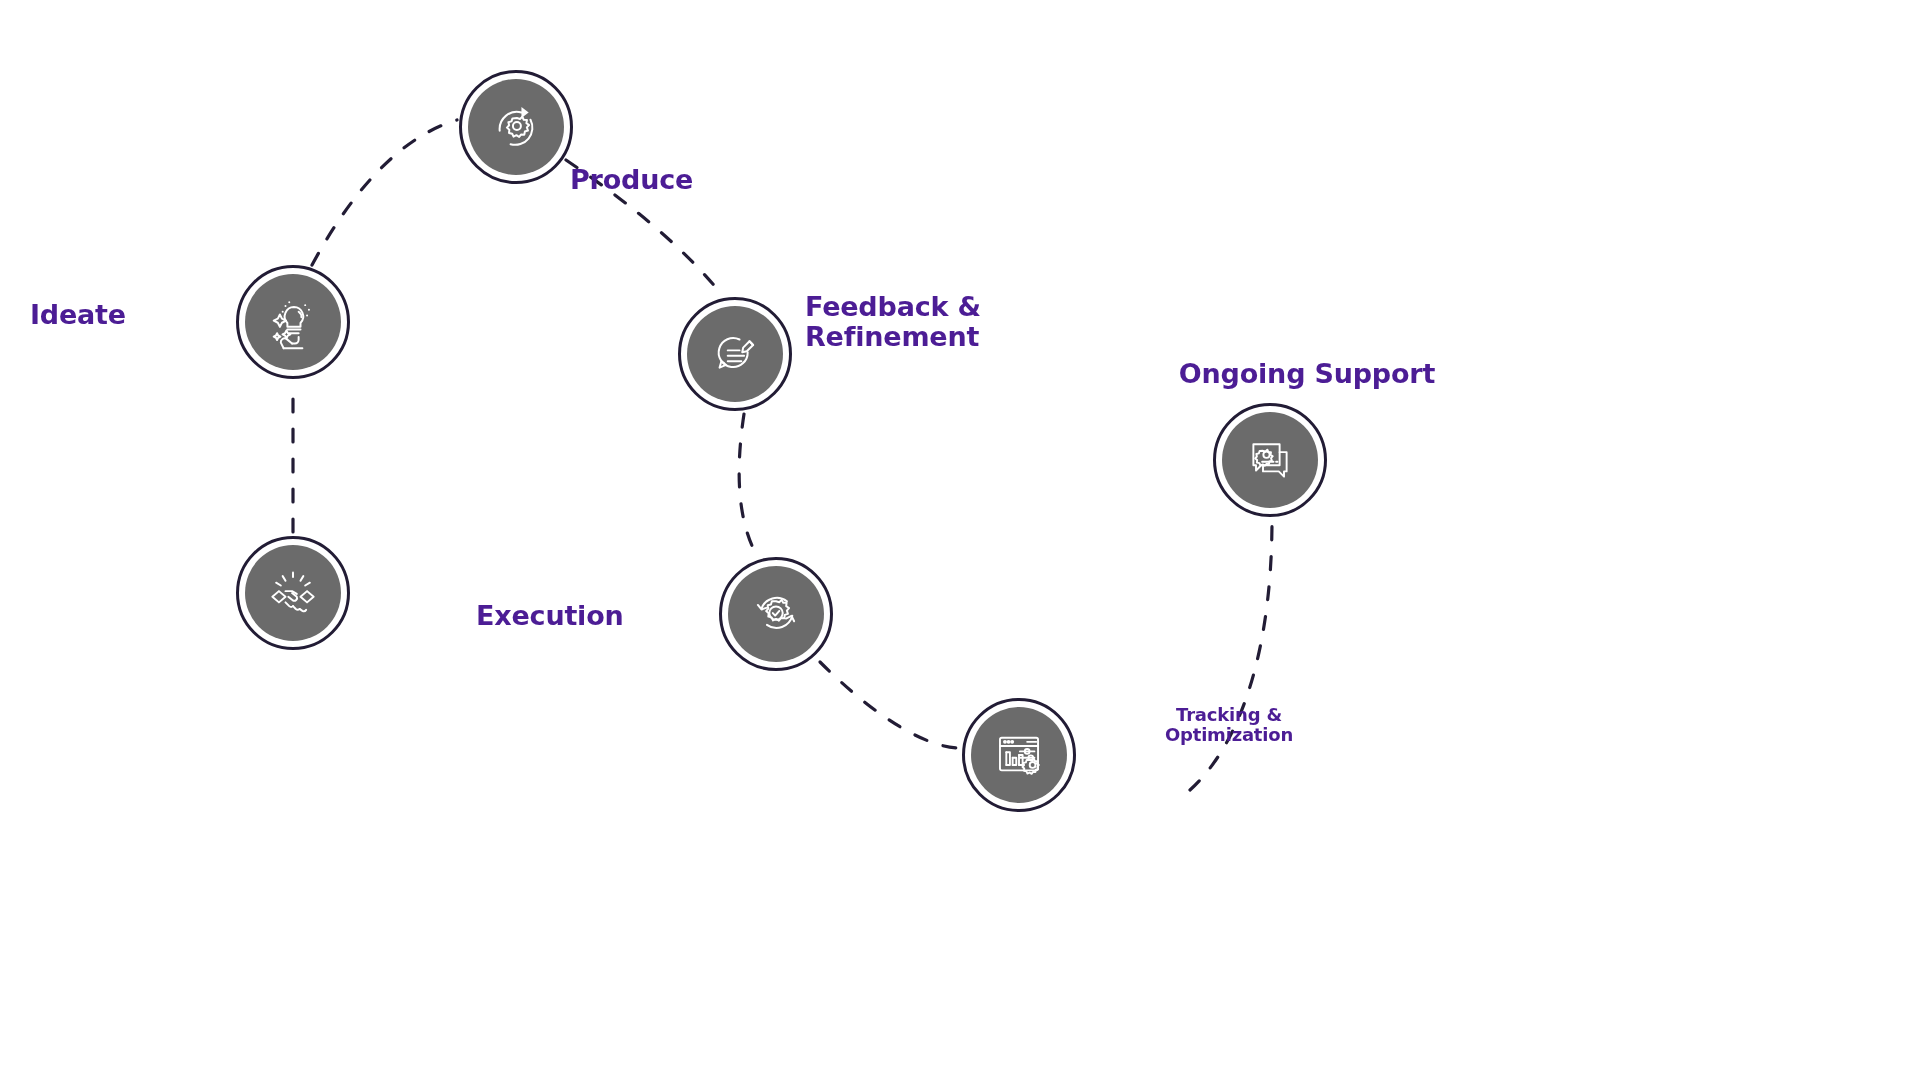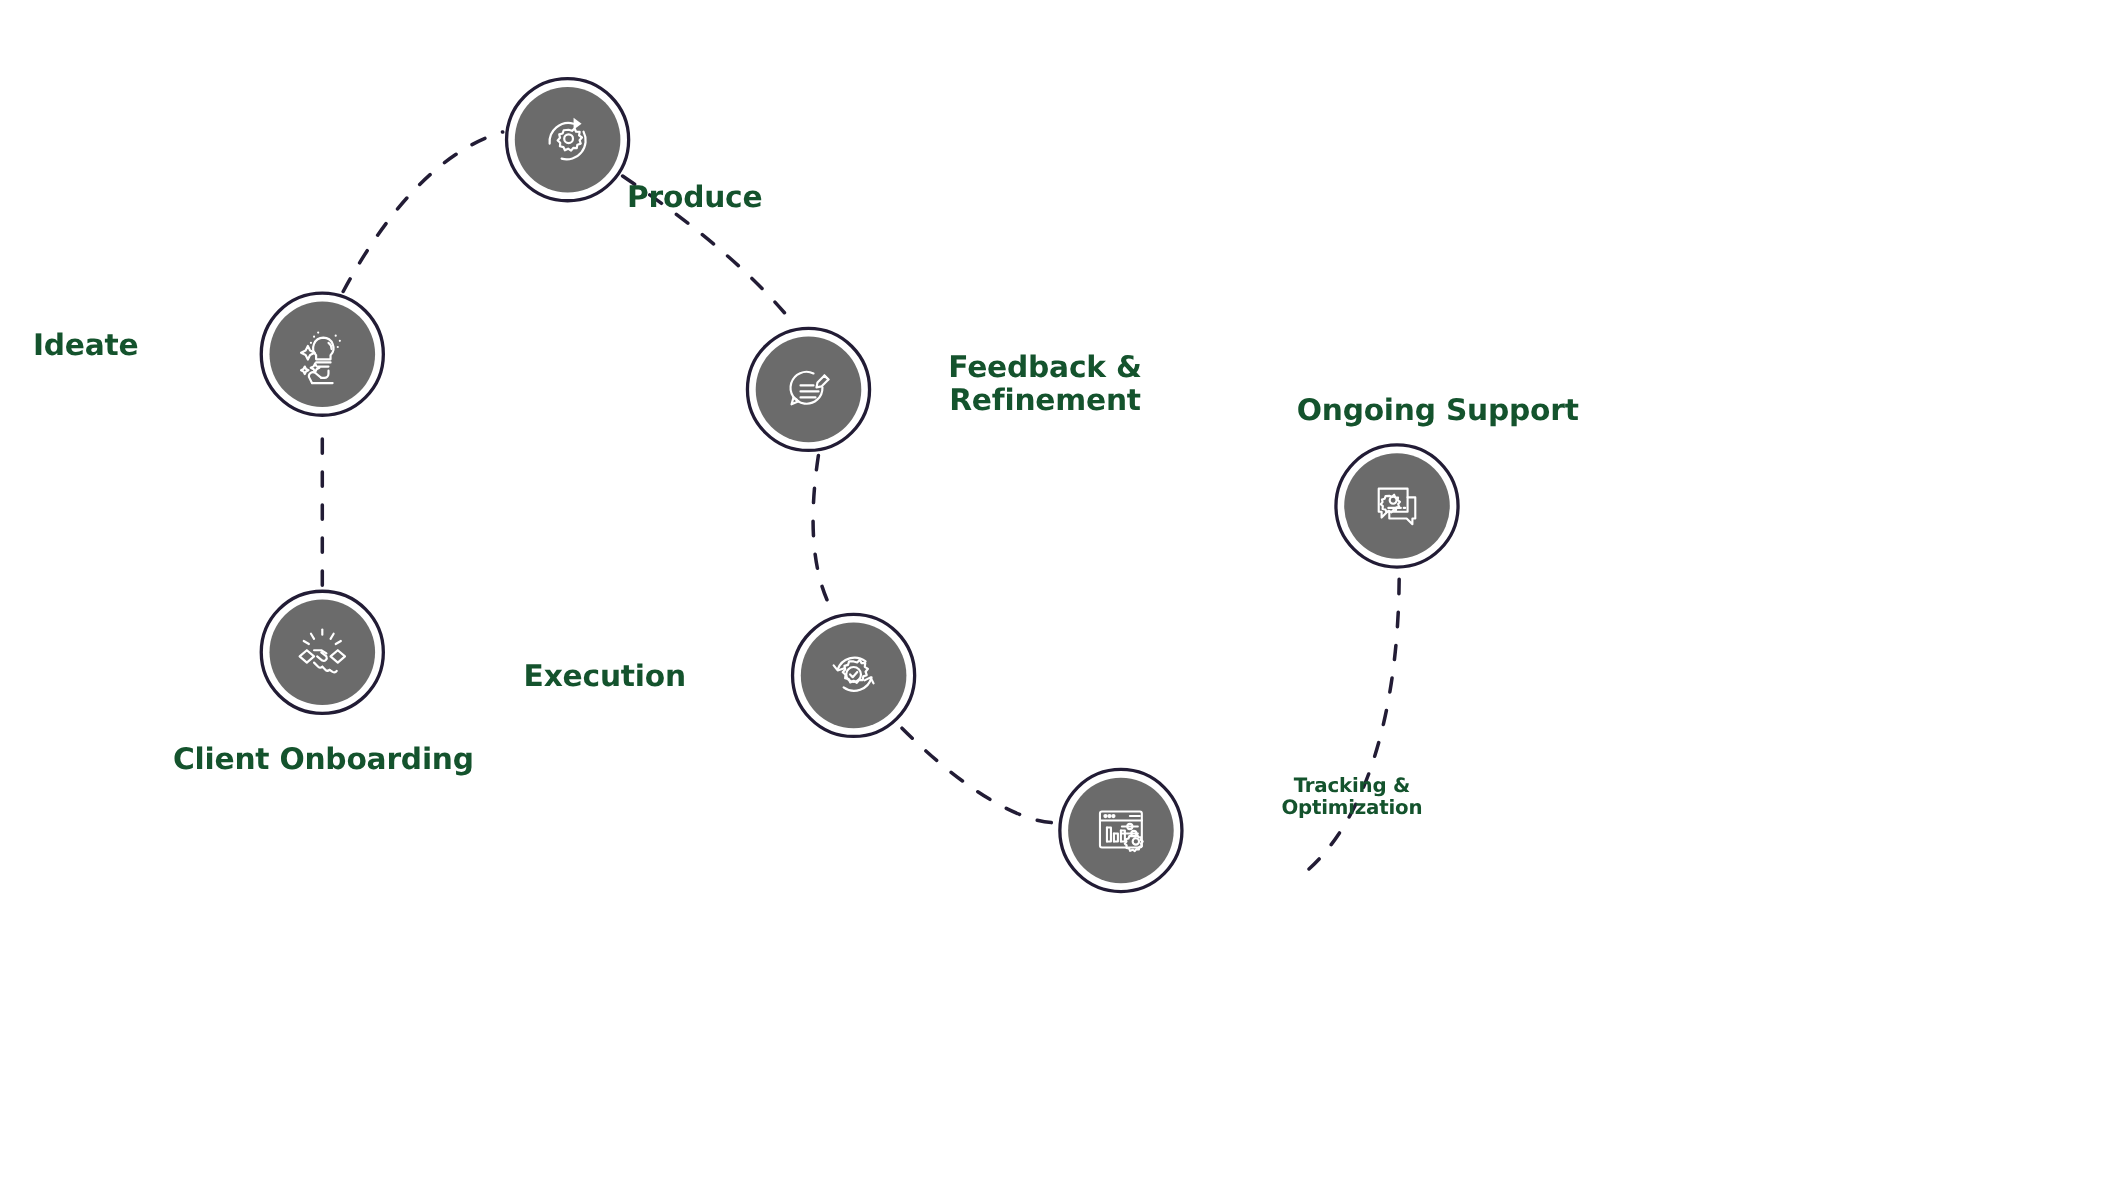--- a/index.html
+++ b/index.html
@@ -44,21 +44,21 @@
     align-items: center;
     justify-content: center;
   }
   .node-inner svg {
     display: block;
   }
   .label {
     position: absolute;
     font-family: "DejaVu Sans", "Liberation Sans", sans-serif;
     font-weight: bold;
-    color: #14532d;
+    color: #4c1d95;
     letter-spacing: -0.2px;
     line-height: 1.12;
     white-space: pre-line;
     z-index: 6;
   }
   .label.right { text-align: left; }
   .label.left  { text-align: left; }
   .label.center{ text-align: center; }
 </style>
 </head>
@@ -124,21 +124,21 @@
           <path d="M20 42 a16 16 0 0 0 2 2 l-7 3 2 -7 z"></path>
           <path d="M24 28 h13"></path>
           <path d="M24 34 h18"></path>
           <path d="M24 40 h15"></path>
           <path d="M41 25 l7 -7 4 4 -7 7 -5 1 1 -5 z"></path>
           <path d="M48 18 l4 4"></path>
         </svg>
       </span>
     </div>
   </div>
-  <div class="label right" style="left:805px; top:320px; width:290px; font-size:27px;text-align:center;">Feedback &amp;
+  <div class="label right" style="left:805px; top:292px; width:290px; font-size:27px;">Feedback &amp;
 Refinement</div>
 
   <div class="node" style="left:719px; top:557px; width:114px; height:114px;">
     <div class="node-inner" style="width:96px; height:96px;">
       <span>
         <svg width="58" height="58" viewBox="0 0 64 64" fill="none" stroke="#ffffff" stroke-width="2.2" stroke-linecap="round" stroke-linejoin="round">
           <path d="M16 26 a18 18 0 0 1 28 -8"></path>
           <path d="M12 22 l4 5 6 -2"></path>
           <path d="M50 34 a18 18 0 0 1 -28 10"></path>
           <path d="M52 40 l-3 -6 -6 3"></path>
@@ -164,21 +164,20 @@
           <path d="M54 36 l-7 -6 -7 6 7 6 z"></path>
           <path d="M24 30 h7 l5 3"></path>
           <path d="M24 42 l4 4 a3 3 0 0 0 4 0"></path>
           <path d="M32 46 l3 3 a3 3 0 0 0 4 0"></path>
           <path d="M39 49 l3 2 a3 3 0 0 0 4 -1"></path>
           <path d="M27 36 l5 4 a3 3 0 0 0 4 -4 l-5 -4"></path>
         </svg>
       </span>
     </div>
   </div>
-  <div class="label center" style="left:120px; top:676px; width:348px; font-size:27px;">Client Onboarding</div>
 
   <div class="node" style="left:962px; top:698px; width:114px; height:114px;">
     <div class="node-inner" style="width:96px; height:96px;">
       <span>
         <svg width="58" height="58" viewBox="0 0 64 64" fill="none" stroke="#ffffff" stroke-width="2.1" stroke-linecap="round" stroke-linejoin="round">
           <rect x="11" y="13" width="42" height="36" rx="2"></rect>
           <path d="M11 22 h42"></path>
           <circle cx="16.5" cy="17.5" r="1.1"></circle>
           <circle cx="20.5" cy="17.5" r="1.1"></circle>
           <circle cx="24.5" cy="17.5" r="1.1"></circle>

